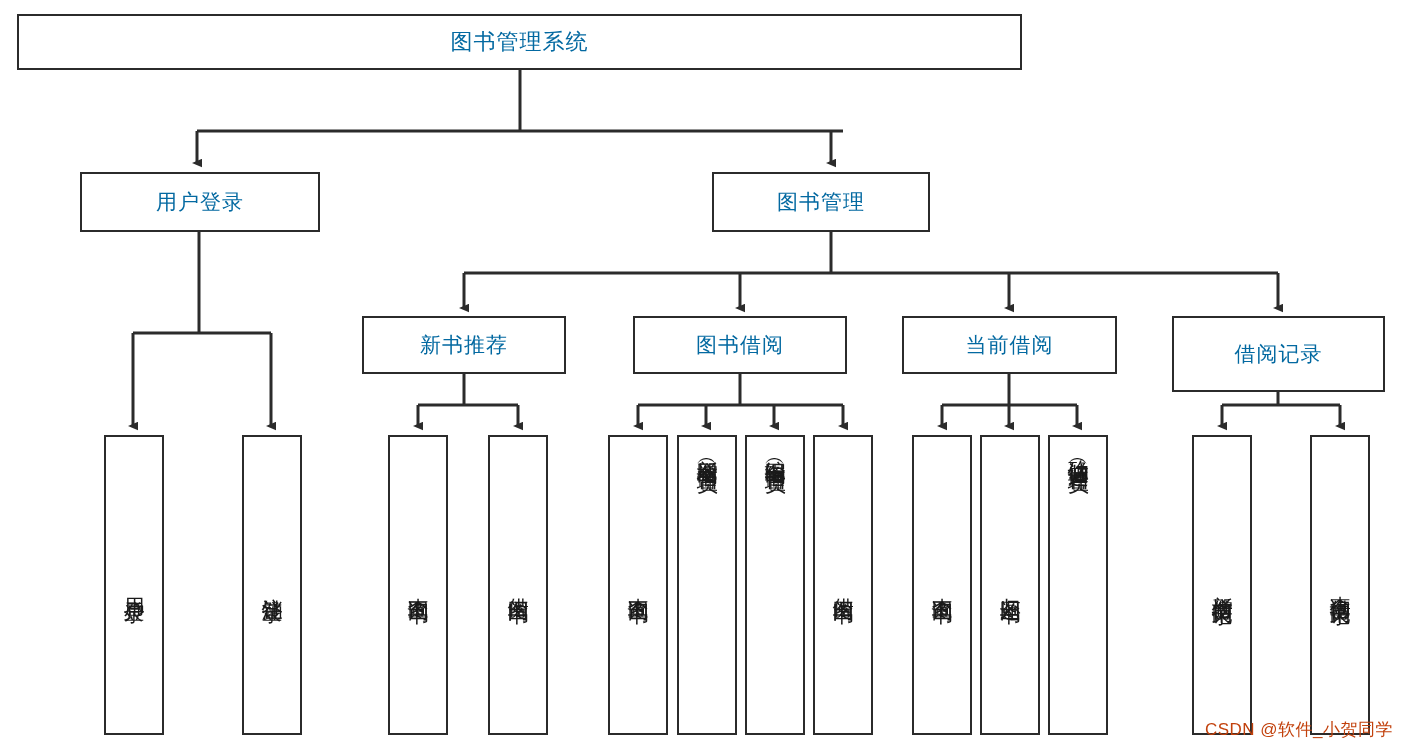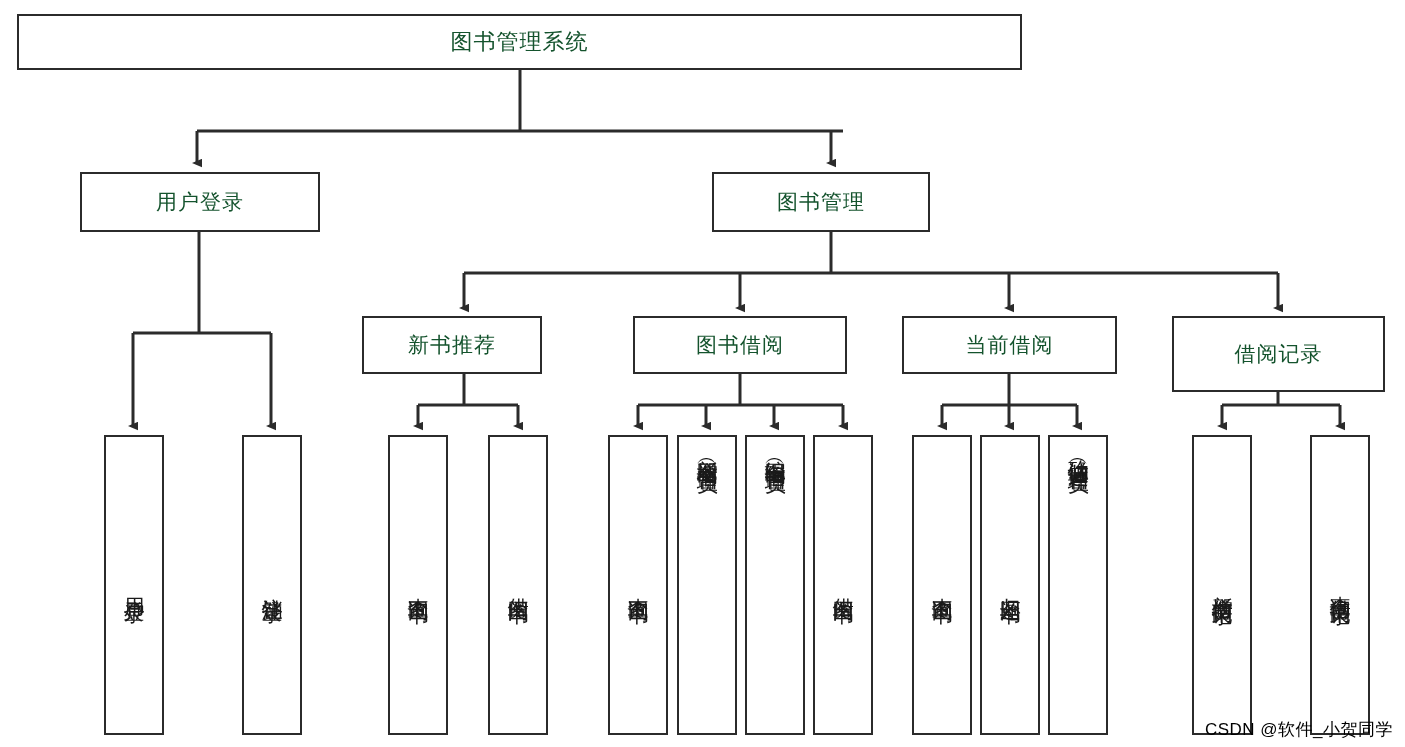--- a/index.html
+++ b/index.html
@@ -26,21 +26,21 @@
     pointer-events: none;
   }
   .node {
     position: absolute;
     box-sizing: border-box;
     border: 2px solid #2b2b2b;
     background: #ffffff;
     display: flex;
     align-items: center;
     justify-content: center;
-    color: #14532d;
+    color: #0369a1;
     text-align: center;
   }
   .node.horiz {
     font-size: 21px;
     line-height: 1.2;
     letter-spacing: 1px;
   }
   .node.root {
     font-size: 22px;
   }
@@ -69,21 +69,21 @@
     margin-bottom: auto;
   }
   .leaf.topal .vtext {
     margin-top: 6px;
   }
   .watermark {
     position: absolute;
     right: 12px;
     bottom: 6px;
     font-size: 17px;
-    color: #000000;
+    color: #c2410c;
     letter-spacing: 0.5px;
     white-space: nowrap;
   }
 </style>
 </head>
 <body>
 
 <div id="canvas">
 
   <svg id="wires" viewBox="0 0 1405 747">
@@ -141,21 +141,21 @@
     <span>图书管理系统</span>
   </div>
 
   <div class="node horiz" style="left:80px; top:172px; width:240px; height:60px;">
     <span>用户登录</span>
   </div>
   <div class="node horiz" style="left:712px; top:172px; width:218px; height:60px;">
     <span>图书管理</span>
   </div>
 
-  <div class="node horiz" style="left:362px; top:316px; width:180px; height:58px;">
+  <div class="node horiz" style="left:362px; top:316px; width:204px; height:58px;">
     <span>新书推荐</span>
   </div>
   <div class="node horiz" style="left:633px; top:316px; width:214px; height:58px;justify-content:center;">
     <span>图书借阅</span>
   </div>
   <div class="node horiz" style="left:902px; top:316px; width:215px; height:58px;">
     <span>当前借阅</span>
   </div>
   <div class="node horiz" style="left:1172px; top:316px; width:213px; height:76px;">
     <span>借阅记录</span>

